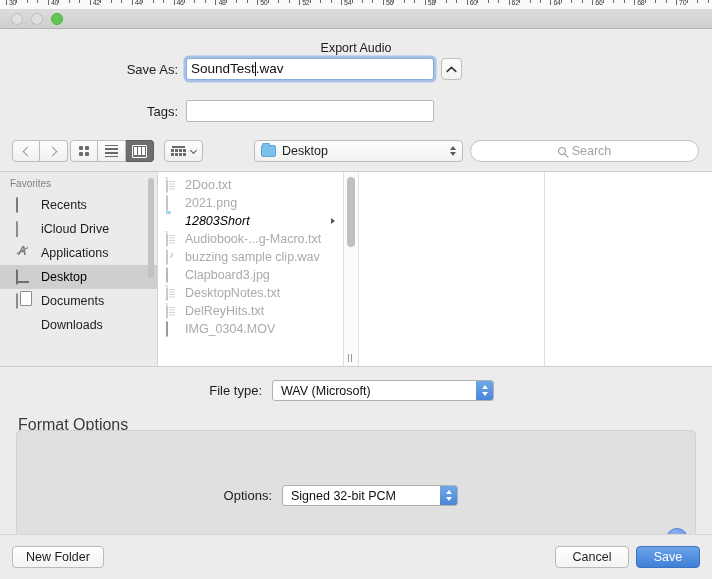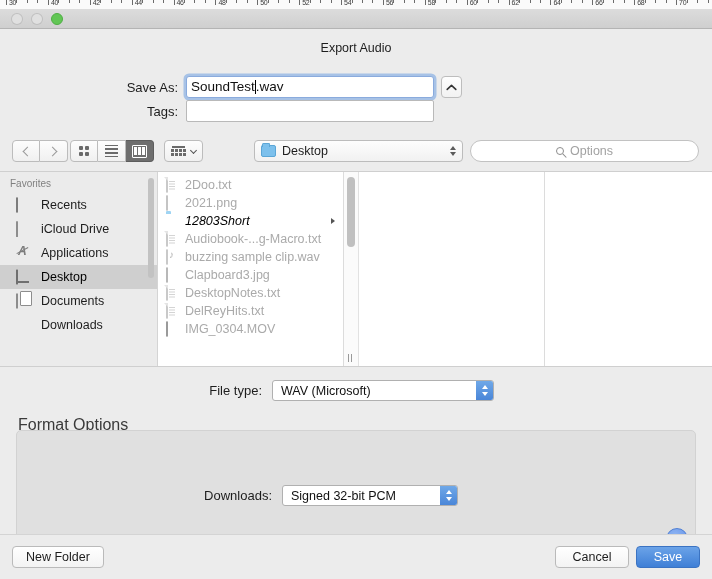--- a/index.html
+++ b/index.html
@@ -681,21 +681,21 @@
       <div class="light gray"></div>
       <div class="light gray"></div>
       <div class="light green"></div>
     </div>
   </div>
 
   <div class="sheet">
 
     <div class="sheet-title">Export Audio</div>
 
-    <div class="field-row" style="left:116px; top:46px;">
+    <div class="field-row" style="left:116px; top:28px;">
       <div class="field-label">Save As:</div>
       <div class="text-input focused" style="width:248px;">
         <span>SoundTest</span>
           <span class="caret"></span>
           <span>.wav</span>
       </div>
       <div class="disclose-btn">
         <svg width="11" height="7" viewBox="0 0 11 7">
           <path d="M1.2 5.4 L5.5 1.4 L9.8 5.4" stroke="#333" stroke-width="1.6" fill="none" stroke-linecap="round" stroke-linejoin="round"></path>
         </svg>
@@ -769,21 +769,21 @@
         <span class="folder-ic"></span>
         <span class="popup-text">Desktop</span>
         <span class="stepper">
           <span class="up"></span>
             <span class="dn"></span>
         </span>
       </div>
 
       <div class="search-field" style="left:470px; top:5px; width:229px;">
         <span class="mag"></span>
-        <span class="search-ph">Options</span>
+        <span class="search-ph">Search</span>
       </div>
     </div>
 
     <div class="browser">
 
       <div class="sidebar">
         <div class="sb-header">Favorites</div>
 
         <div class="sb-item">
           <span class="sb-ic"><span class="ic-recents"></span></span>
@@ -873,21 +873,21 @@
           <span class="up2"></span>
             <span class="dn2"></span>
         </span>
       </div>
     </div>
 
     <div class="fo-label">Format Options</div>
     <div class="fo-box"></div>
 
     <div class="enc-row">
-      <div class="enc-label">Downloads:</div>
+      <div class="enc-label">Options:</div>
       <div class="combo" style="width:176px;">
         <span class="combo-text">Signed 32-bit PCM</span>
         <span class="combo-stepper">
           <span class="up2"></span>
             <span class="dn2"></span>
         </span>
       </div>
     </div>
 
     <div class="help-btn">?</div>

